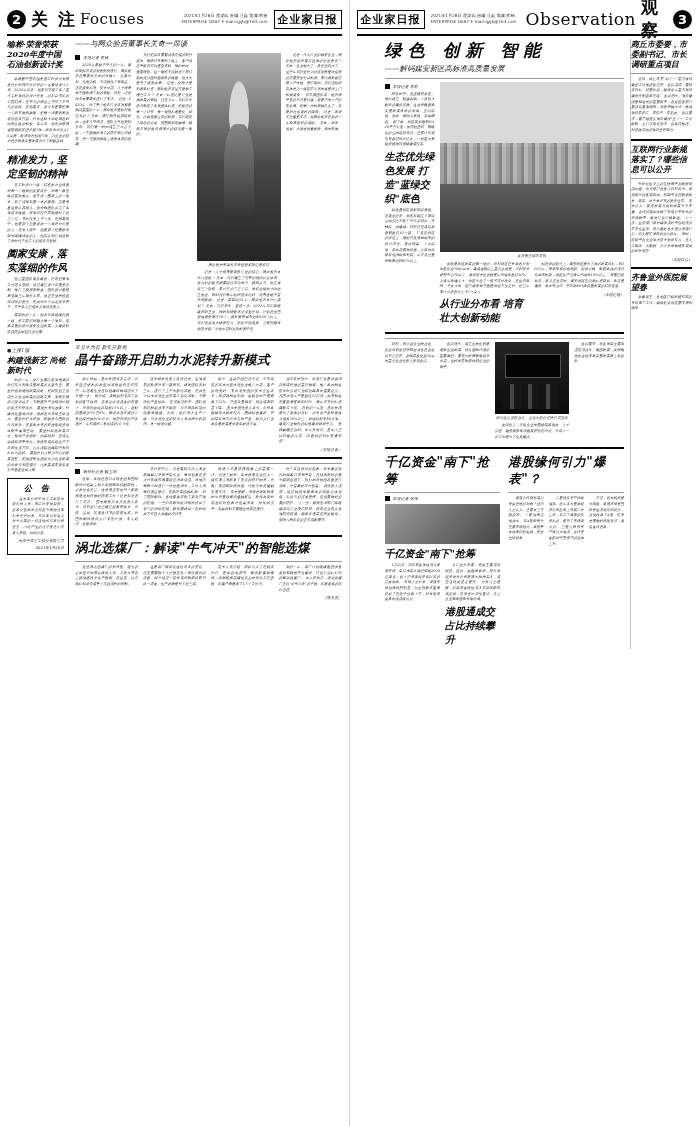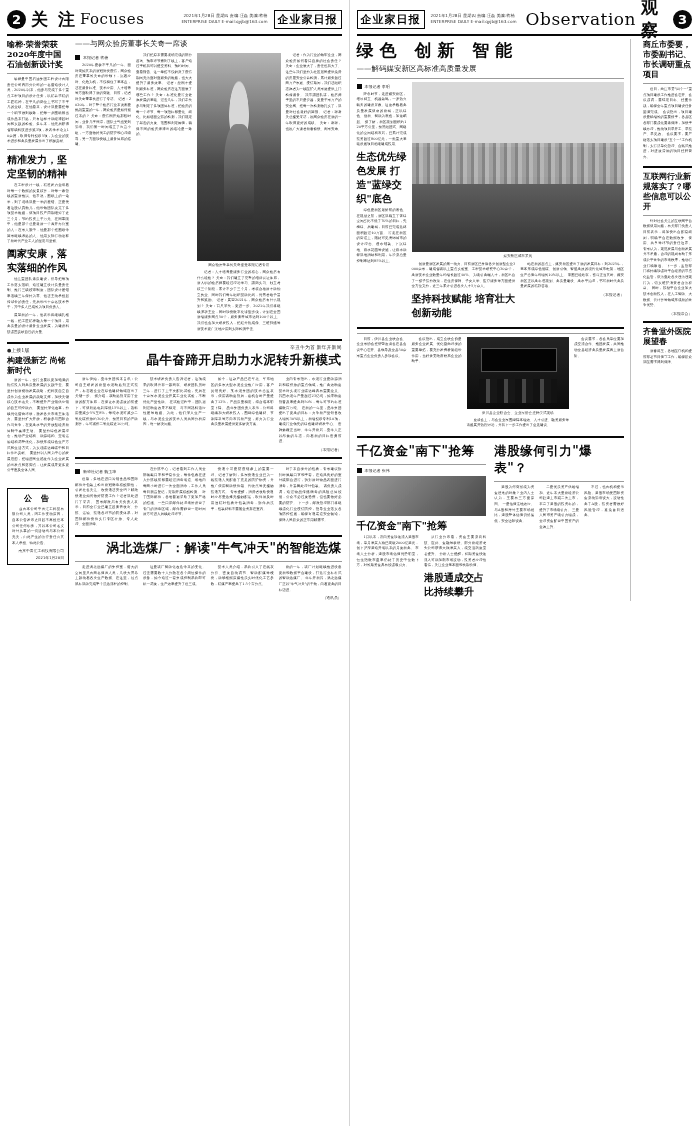--- a/index.html
+++ b/index.html
@@ -57,21 +57,21 @@
     font-family: "DejaVu Serif", "Liberation Serif", serif;
     font-size: 11px; font-weight: bold; color: #111;
     border: 1px solid #111; padding: 1px 3px; letter-spacing: 1px;
     flex: 0 0 auto;
   }
   .masthead.rightm { flex-direction: row; }
   .masthead.rightm .sect-en { font-size: 17px; }
 
   
   .cols { display: flex; gap: 5px; }
-  .col { flex: 1 1 0; min-width: 0; }
+  .col { flex: 1 1 0; min-width: 0; font-style: italic; }
   .body-text {
     font-family: "DejaVu Serif", "Liberation Serif", serif;
     font-size: 3.5px; line-height: 1.62; color: #262626;
     text-align: justify;
     -webkit-hyphens: auto; hyphens: auto;
     word-break: break-all;
   }
   .body-text p { margin: 0 0 2px 0; text-indent: 7px; }
   .rule { border-top: 1px solid #111; margin: 4px 0 3px 0; }
   .rule.thin { border-top: 1px solid #999; }
@@ -155,21 +155,21 @@
   }
   .notice-title {
     text-align: center; font-family: "DejaVu Serif","Liberation Serif",serif;
     font-size: 8px; font-weight: bold; letter-spacing: 3px; margin-bottom: 3px;
   }
   .sidebar-head {
     font-family: "DejaVu Serif","Liberation Serif",serif;
     font-size: 8px; font-weight: bold; line-height: 1.25; color:#111; margin: 0 0 3px 0;
   }
   .vline { border-left: 1px solid #bbb; }
-  .center { text-align: right; }
+  .center { text-align: left; }
 </style>
 </head>
 <body>
 
 <div class="page">
 
   <div class="sheet left">
 
     <div class="masthead">
       <div class="pagenum">2</div>
@@ -206,21 +206,21 @@
         <div class="rule dbl" style="margin-top:6px;"></div>
         <div class="kicker">●上接1版</div>
         <div class="sidebar-head">构建强新艺 尚铭新时代</div>
         <div class="body-text">
           <p>新的一年，全行业要以更加饱满的热情投入到高质量发展的实践中去。要坚持创新驱动发展战略，把科技自立自强作为企业发展的战略支撑，加快关键核心技术攻关，不断提升产业链供应链的自主可控能力。
 要坚持深化改革，持续优化营商环境，激发各类市场主体活力。要坚持扩大开放，积极参与国际合作与竞争，在更高水平的开放型经济新体制中赢得主动。
 要坚持绿色发展理念，推动产业结构、能源结构、交通运输结构调整优化，加快形成绿色生产方式和生活方式，为实现碳达峰碳中和目标作出贡献。
 要坚持以人民为中心的发展思想，把增进民生福祉作为企业发展的出发点和落脚点，让发展成果更多更公平惠及全体人民。</p>
         </div>
 
-        <div class="box" style="margin-top:14px;">
+        <div class="box" style="margin-top:4px;">
           <div class="notice-title">公 告</div>
           <div class="body-text">
             <p>兹有本公司中青汇工科技有限公司人员，因工作变动原因，自本公告发布之日起不再担任本公司任何职务，其以本公司名义对外从事的一切活动均与本公司无关，由此产生的法律责任由其本人承担。特此公告。</p>
           </div>
           <div class="sig">南京中青汇工科技有限公司</div>
           <div class="sig">2021年1月28日</div>
         </div>
       </div>
 
       <div class="col">
@@ -382,21 +382,21 @@
       <div class="mast-logo">企业家日报</div>
       <div class="mast-mid" style="text-align:left; padding-left:6px;">
         <div>2021年1月28日  星期四  责编:汪磊  美编:蒋楠</div>
         <div>ENTERPRISE DAILY  E-mail:qyjb@163.com</div>
       </div>
       <div class="sect-en">Observation</div>
       <div class="sect-cn">观 察</div>
       <div class="pagenum" style="margin-left:5px;">3</div>
     </div>
 
-    <div class="cols" style="gap:6px;">
+    <div class="cols" style="gap:6px;margin-left:28px;">
 
       <div class="col">
 
         <div>
           <h1 class="head-main" style="letter-spacing:6px;">绿色  创新  智能</h1>
           <h2 class="head-sub">——解码媒安新区高标准高质量发展</h2>
           <div class="rule thin"></div>
           <div class="cols" style="gap:5px;">
             <div class="col" style="flex:0 0 50px;">
               <div class="byline">
@@ -415,21 +415,21 @@
             </div>
             <div class="col">
               <div class="photo photo-city" style="height:170px;"></div>
               <div class="caption">媒安新区城市景观</div>
               <div class="cols" style="gap:5px; margin-top:4px;">
                 <div class="col">
                   <div class="body-text">
                       <p>创新是新区发展的第一动力。目前新区已集聚各类创新型企业3000余家，建成省级以上重点实验室、工程技术研究中心30余个，高新技术企业数量年均增长超过40%。
 为吸引高端人才，新区出台了一揽子扶持政策，在住房保障、子女入学、医疗服务等方面提供全方位支持，近三年累计引进各类人才5万余人。</p>
                     </div>
-                  <h4 class="head-4">坚持科技赋能 培育壮大创新动能</h4>
+                  <h4 class="head-4">从行业分布看 培育壮大创新动能</h4>
                 </div>
                 <div class="col">
                   <div class="body-text">
                       <p>站在新的起点上，媒安新区提出了新的发展目标：到2025年，基本形成绿色低碳、创新引领、智慧高效的现代化城市框架，地区生产总值年均增长10%以上。
 蓝图已经绘就，奋斗正当其时。媒安新区正以高标准规划、高质量建设、高水平治理，书写新时代高质量发展的精彩答卷。</p>
                     </div>
                   <div class="sig">（本报记者）</div>
                 </div>
               </div>
             </div>
@@ -515,21 +515,21 @@
                   <div class="body-text">
                     <p>不过，也有机构提示风险。港股市场受国际资金流动影响较大，波动性高于A股，投资者需做好风险管理，避免盲目追高。</p>
                   </div>
                 </div>
             </div>
           </div>
         </div>
 
       </div>
 
-      <div class="col vline" style="flex:0 0 62px; padding-left:12px;">
+      <div class="col vline" style="flex:0 0 62px; padding-left:0;">
         <div class="sidebar-head">商丘市委￼要，市委副书记、市长￼调研重点项目</div>
         <div class="rule thin"></div>
         <div class="body-text">
             <p>近日，商丘市委"四个一"重点项目建设工作推进会召开。会议强调，要锚定目标、挂图作战，确保全年重点项目建设任务圆满完成。
 会议指出，项目建设是稳增长的重要抓手，各县区各部门要强化要素保障，加快手续办理，推动项目早开工、早投产、早见效。
 会议要求，要严格落实项目建设"五个一"工作机制，实行清单化管理、台账式推进，对进度滞后的项目挂牌督办。</p>
           </div>
         <div class="rule dbl" style="margin-top:5px;"></div>
         <div class="sidebar-head">互联网行业新规落实了？哪些信息可以公开</div>
         <div class="rule thin"></div>

